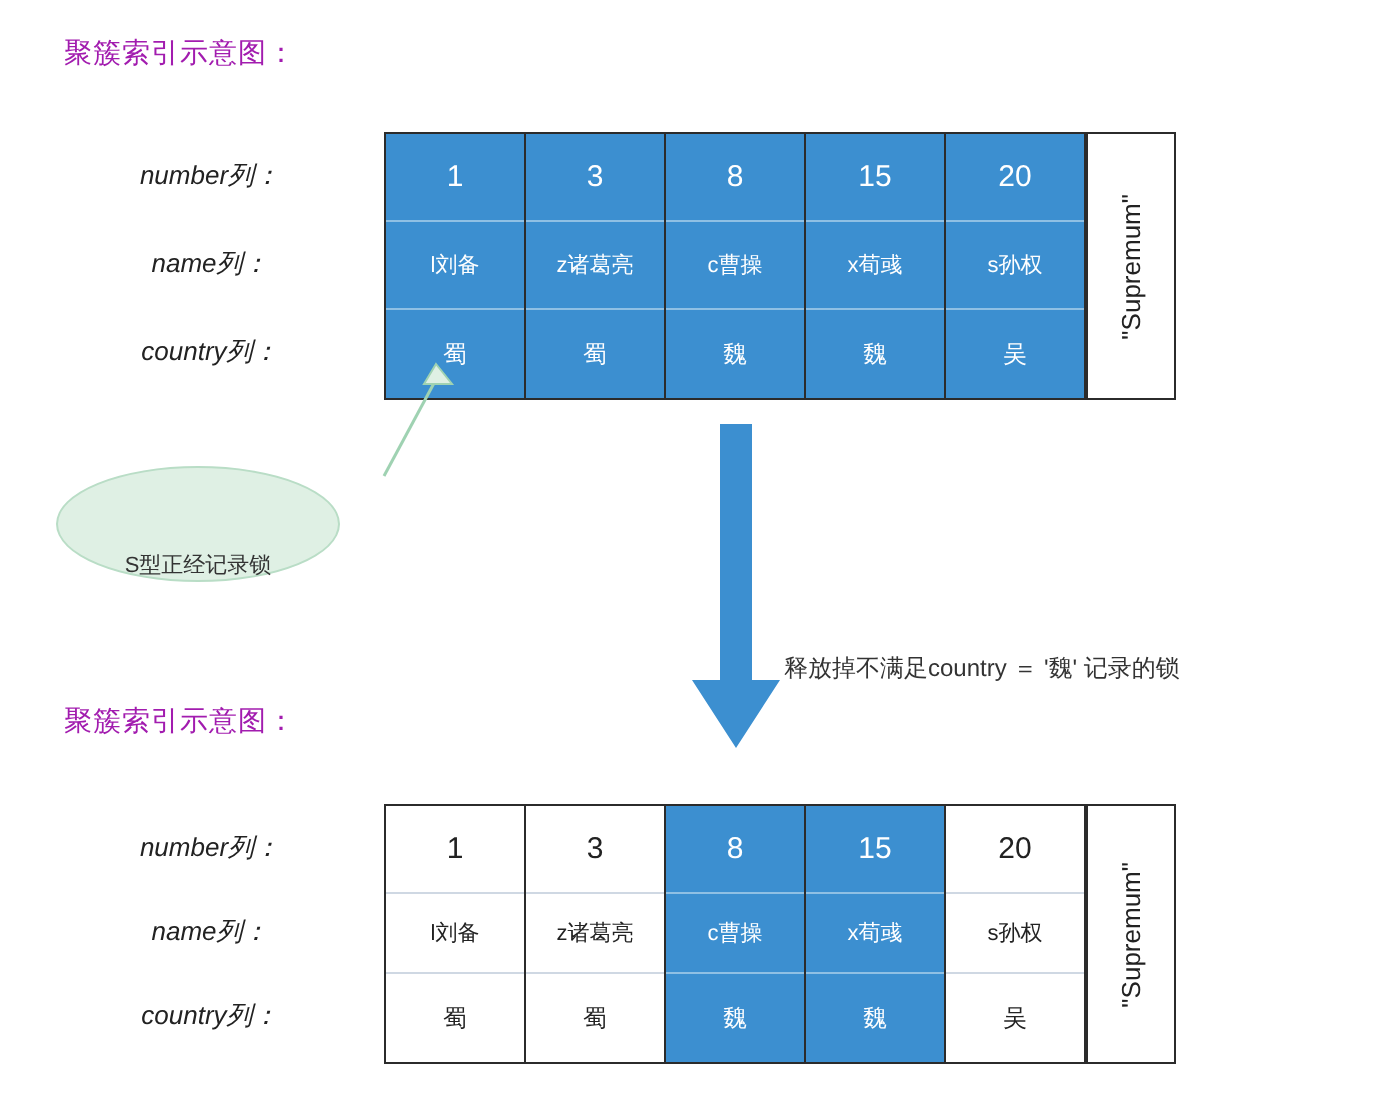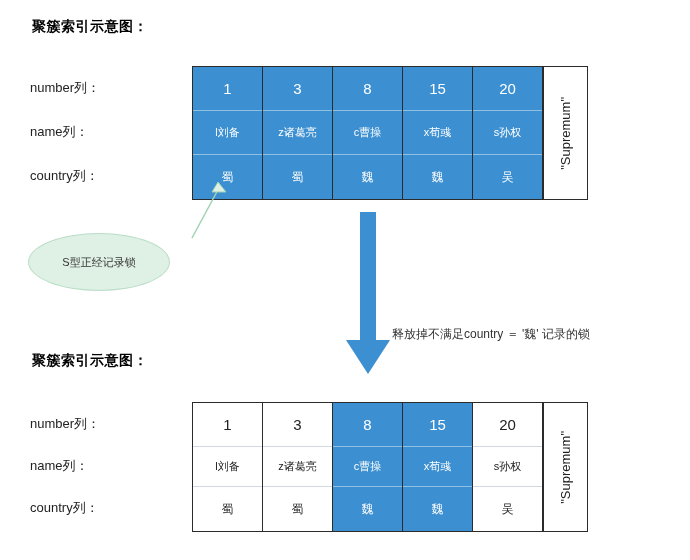--- a/index.html
+++ b/index.html
@@ -11,34 +11,35 @@
     height: 560px;
     background: #ffffff;
     font-family: "Liberation Sans", sans-serif;
     color: #1a1a1a;
     position: relative;
     overflow: hidden;
   }
   .title {
     position: absolute;
     font-size: 14px;
-    font-weight: bold;
-    color: #000000;
+    font-weight: normal;
+    color: #a21caf;
     letter-spacing: 0.5px;
     white-space: nowrap;
   }
   #title-top { left: 32px; top: 18px; }
   #title-bottom { left: 32px; top: 352px; }
 
   .row-labels {
     position: absolute;
     width: 150px;
-    text-align: left;
+    text-align: center;
     font-size: 13px;
     color: #222;
+    font-style: italic;
   }
   .row-label {
     height: 44px;
     line-height: 44px;
     white-space: nowrap;
   }
   .row-label.thin { height: 40px; line-height: 40px; }
 
   .table {
     position: absolute;
@@ -170,21 +171,21 @@
       <span class="vtext">"Supremum"</span>
     </div>
   </div>
 </div>
 
 <svg class="leader" style="left: 130px; top: 180px; width: 130px; height: 60px;" viewBox="0 0 130 60">
   <path d="M 62 58 L 90 6" stroke="#9fd2b2" stroke-width="1.5" fill="none"></path>
   <path d="M 88 2 L 96 12 L 82 12 Z" fill="#dff0e4" stroke="#9fd2b2" stroke-width="1"></path>
 </svg>
 
-<div class="callout" style="left: 28px; top: 233px;">
+<div class="callout" style="left: 28px; top: 233px; align-items: flex-end;">
   <span>S型正经记录锁</span>
 </div>
 
 <svg class="arrow-wrap" style="left: 338px; top: 212px; width: 60px; height: 165px;" viewBox="0 0 60 165">
   <polygon points="22,0 38,0 38,128 52,128 30,162 8,128 22,128" fill="#3c8fd0"></polygon>
 </svg>
 
 <div class="note" style="left: 392px; top: 290px;">释放掉不满足country ＝ '魏' 记录的锁</div>
 
 <div class="title" id="title-bottom">聚簇索引示意图：</div>

